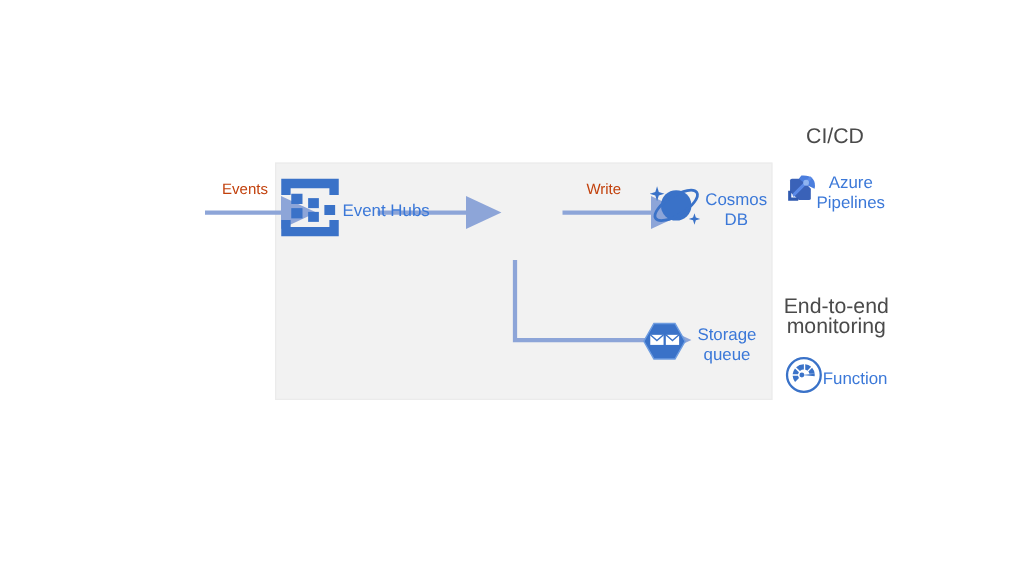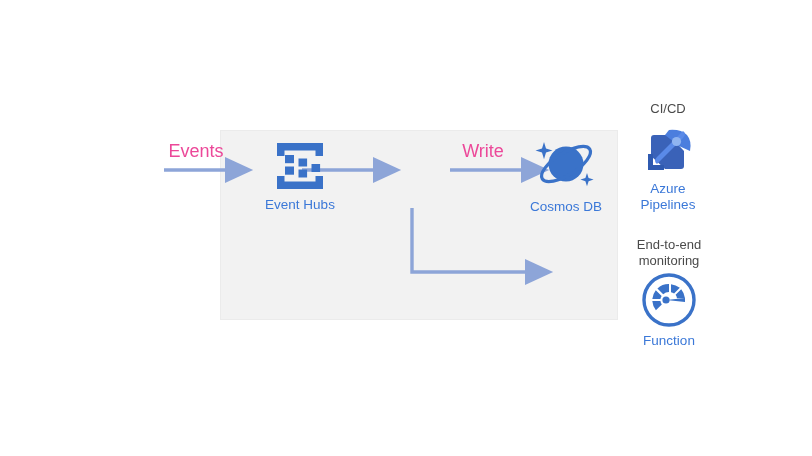--- a/index.html
+++ b/index.html
@@ -26,46 +26,46 @@
     width: 398px;
     height: 190px;
     background: #f2f2f2;
     border: 1px solid #ebebeb;
     box-sizing: border-box;
   }
 
   
   .node {
     display: flex;
-    flex-direction: column;
+    flex-direction: row;
     align-items: center;
     text-align: center;
   }
   .node-label {
     color: #3b78d8;
     font-size: 13.5px;
     line-height: 15.5px;
     margin-top: 5px;
     white-space: pre-line;
   }
   .node-label.dark {
     color: #4a4a4a;
   }
 
   
   .caption {
     color: #4a4a4a;
-    font-size: 13px;
+    font-size: 17px;
     line-height: 15.5px;
     text-align: center;
     white-space: pre-line;
   }
   .edge-label {
-    color: #ec4899;
-    font-size: 18px;
+    color: #c2410c;
+    font-size: 12px;
     line-height: 15.5px;
     text-align: center;
     white-space: pre-line;
   }
 
   
   .conn { pointer-events: none; }
 </style>
 </head>
 <body>
@@ -129,20 +129,35 @@
 
       <ellipse cx="33" cy="28" rx="28" ry="11" fill="none" stroke="#3a72c8" stroke-width="3.2" transform="rotate(-32 33 28)"></ellipse>
 
       <path d="M 11 6 L 13 12.6 L 19.5 14.6 L 13 16.6 L 11 23.2 L 9 16.6 L 2.5 14.6 L 9 12.6 Z" fill="#3a72c8"></path>
 
       <path d="M 54 37 L 55.6 42 L 60.6 43.6 L 55.6 45.2 L 54 50.2 L 52.4 45.2 L 47.4 43.6 L 52.4 42 Z" fill="#3a72c8"></path>
     </svg>
     <div class="node-label">Cosmos DB</div>
   </div>
 
+  <div class="abs node" style="left:514px; top:252px; width:100px;">
+    <svg width="48" height="42" viewBox="0 0 48 42">
+
+      <path d="M 12.5 1.5 L 35.5 1.5 L 46.5 21 L 35.5 40.5 L 12.5 40.5 L 1.5 21 Z" fill="#3a72c8"></path>
+
+      <path d="M 12.5 1.5 L 35.5 1.5 L 46.5 21 L 35.5 40.5 L 12.5 40.5 L 1.5 21 Z" fill="none" stroke="#6d9ce0" stroke-width="1.6"></path>
+
+      <rect x="8.5" y="14" width="14.5" height="11" fill="#ffffff"></rect>
+      <path d="M 8.5 14 L 15.75 20.2 L 23 14" fill="none" stroke="#3a72c8" stroke-width="1.5"></path>
+
+      <rect x="25.5" y="14" width="14.5" height="11" fill="#ffffff"></rect>
+      <path d="M 25.5 14 L 32.75 20.2 L 40 14" fill="none" stroke="#3a72c8" stroke-width="1.5"></path>
+    </svg>
+    <div class="node-label">Storage queue</div>
+  </div>
 
   <div class="abs caption" style="left:628px; top:101px; width:80px;">CI/CD</div>
 
   <div class="abs node" style="left:628px; top:126px; width:80px;">
     <svg width="50" height="50" viewBox="0 0 50 50">
 
       <path d="M 8 30 L 8 12 Q 8 9 11 9 L 26 9 L 41 25 L 41 40 Q 41 43 38 43 L 22 43 Z" fill="#3a62b8"></path>
 
       <path d="M 26 4 Q 38 3 44 9 Q 49 15 47 25 L 36 20 L 22 9 Z" fill="#4b7ede"></path>
 

